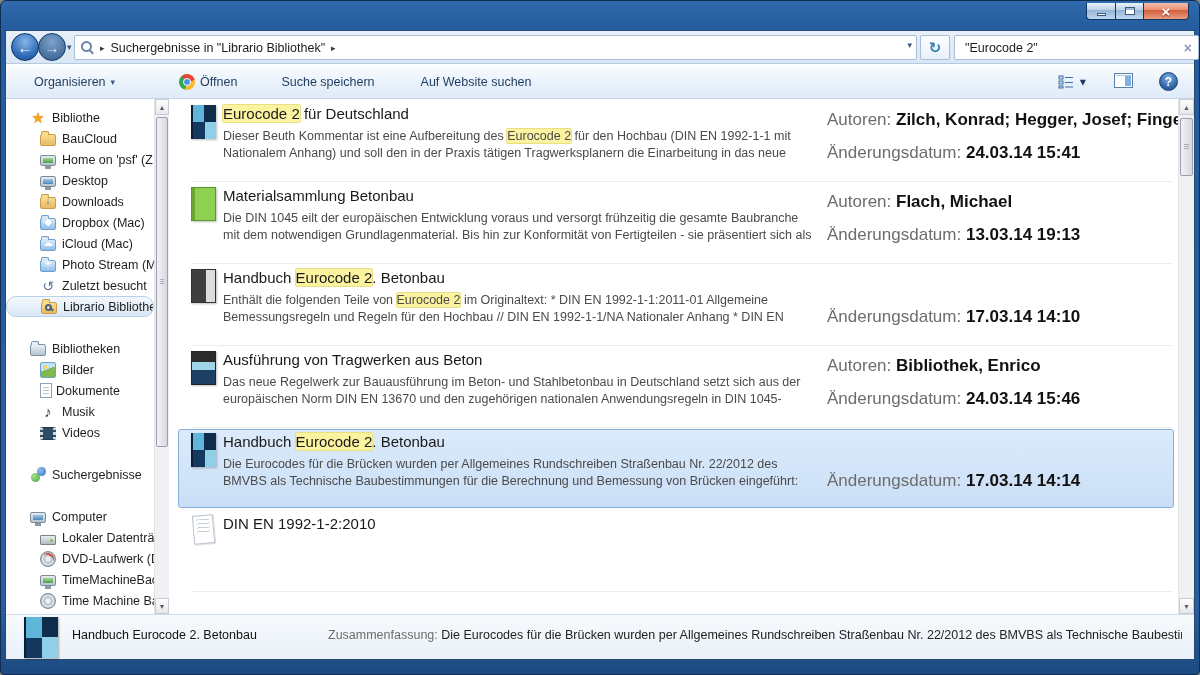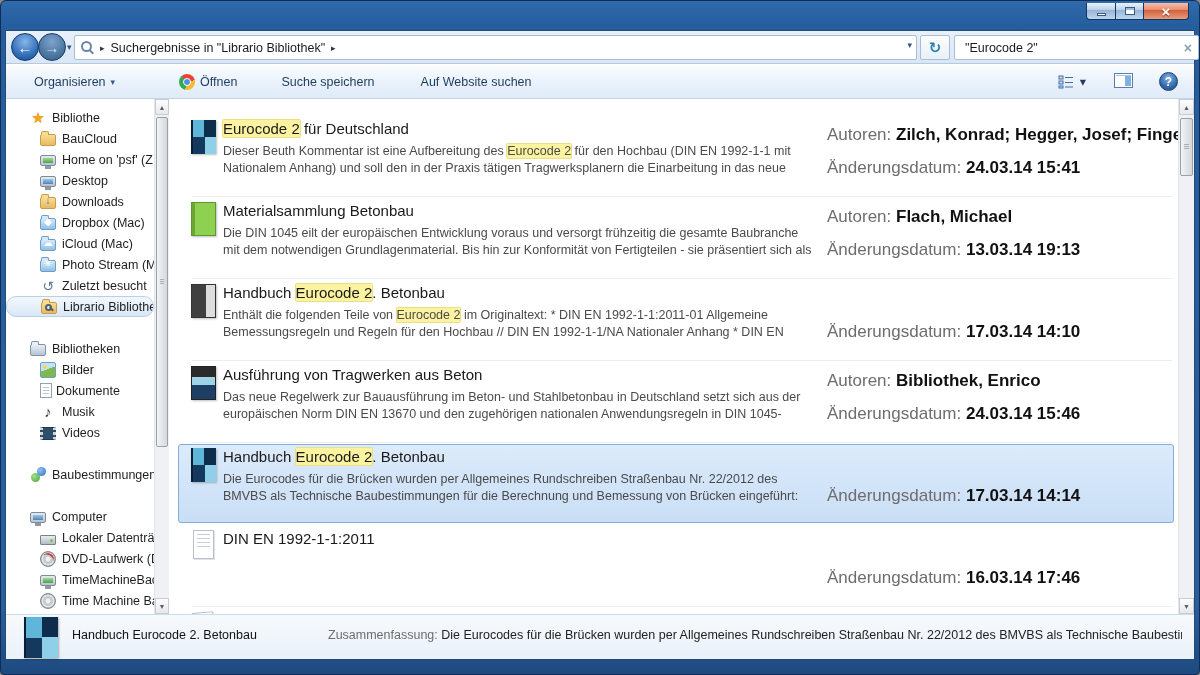--- a/index.html
+++ b/index.html
@@ -87,21 +87,21 @@
   
   .vscroll{position:absolute;top:0;bottom:0;width:15px;background:#f0f1f4;border-left:1px solid #e2e4e8;}
   .vs-side{left:148px;}
   .vs-main{right:0;width:16px;}
   .vs-btn{position:absolute;left:0;right:0;height:16px;background:linear-gradient(#fdfdfd,#e6e8ec);border:1px solid #c9ccd2;color:#5a5f66;font-size:7px;display:flex;align-items:center;justify-content:center;}
   .vs-btn.up{top:0;}
   .vs-btn.down{bottom:0;}
   .vs-thumb{position:absolute;left:1px;right:1px;background:linear-gradient(90deg,#f2f3f5,#d5d8dd);border:1px solid #9aa0a9;border-radius:2px;}
   .vs-thumb::after{content:"";position:absolute;left:3px;right:3px;top:50%;height:5px;margin-top:-3px;background:repeating-linear-gradient(#aab0b8 0 1px,transparent 1px 2px);}
   
-  .main{position:absolute;left:170px;right:16px;top:0;bottom:0;overflow:hidden;padding-top:16px;}
+  .main{position:absolute;left:170px;right:16px;top:0;bottom:0;overflow:hidden;padding-top:1px;}
   .row{position:relative;height:82px;}
   .row:not(.sel)::after{content:"";position:absolute;left:16px;right:6px;bottom:0;border-bottom:1px solid #ededed;}
   .row.sel::before{content:"";position:absolute;left:2px;right:4px;top:1px;bottom:2px;border:1px solid #84acdd;border-radius:3px;background:linear-gradient(#dcebfb,#c9def6);}
   .row>*{position:absolute;z-index:1;}
   .bk{left:15px;top:5px;width:25px;height:34px;box-shadow:1px 1px 2px rgba(0,0,0,.25);}
   .bk-grid{background:conic-gradient(#0e2c4c 0 25%,#8fd0e8 0 50%,#15395e 0 75%,#5fb6d8 0);border-left:2px solid #081e35;}
   .bk-green{background:linear-gradient(90deg,#6ea636 0 3px,#8ed050 3px);border:1px solid #5e9630;}
   .bk-dark{background:linear-gradient(90deg,#3f3f3f 0 60%,#ddd 60%);border:1px solid #333;}
   .bk-photo{background:linear-gradient(180deg,#2b2b2b 0 30%,#9fd3e6 30% 55%,#1d3f63 55%);border:1px solid #222;}
   .bk-page{left:17px;width:21px;height:29px;background:#fff;border:1px solid #b9c2cc;box-shadow:1px 1px 0 #dfe3e8;}
@@ -276,21 +276,21 @@
             <span class="ico i-music">♪</span>
             <span class="lab">Musik</span>
           </div>
         <div class="si l1">
             <span class="ico i-video"></span>
             <span class="lab">Videos</span>
           </div>
         <div class="sgap"></div>
         <div class="si l0">
             <span class="ico i-home"></span>
-            <span class="lab">Baubestimmungen</span>
+            <span class="lab">Suchergebnisse</span>
           </div>
         <div class="sgap"></div>
         <div class="si l0">
             <span class="ico i-mon"></span>
             <span class="lab">Computer</span>
           </div>
         <div class="si l1">
             <span class="ico i-hdd"></span>
             <span class="lab">Lokaler Datenträg</span>
           </div>
@@ -357,27 +357,20 @@
 
         <div class="row sel">
           <div class="bk bk-grid"></div>
           <div class="rtitle"><span>Handbuch </span><span class="hl">Eurocode 2</span><span>. Betonbau</span></div>
           <div class="rdesc"><span>Die Eurocodes für die Brücken wurden per Allgemeines Rundschreiben Straßenbau Nr. 22/2012 des BMVBS als Technische Baubestimmungen für die Berechnung und Bemessung von Brücken eingeführt: ## Warum sollte...</span></div>
           <div class="meta">
             <div class="m-date"><span>Änderungsdatum:</span> <span class="val">17.03.14 14:14</span></div>
           </div>
         </div>
 
-        <div class="row">
-          <div class="bk bk-page"></div>
-          <div class="rtitle"><span>DIN EN 1992-1-1:2011</span></div>
-          <div class="meta">
-            <div class="m-date"><span>Änderungsdatum:</span> <span class="val">16.03.14 17:46</span></div>
-          </div>
-        </div>
 
         <div class="row">
           <div class="bk bk-page tilt"></div>
           <div class="rtitle"><span>DIN EN 1992-1-2:2010</span></div>
         </div>
 
       </div>
 
       <div class="vscroll vs-main">
         <div class="vs-btn up">▲</div>

